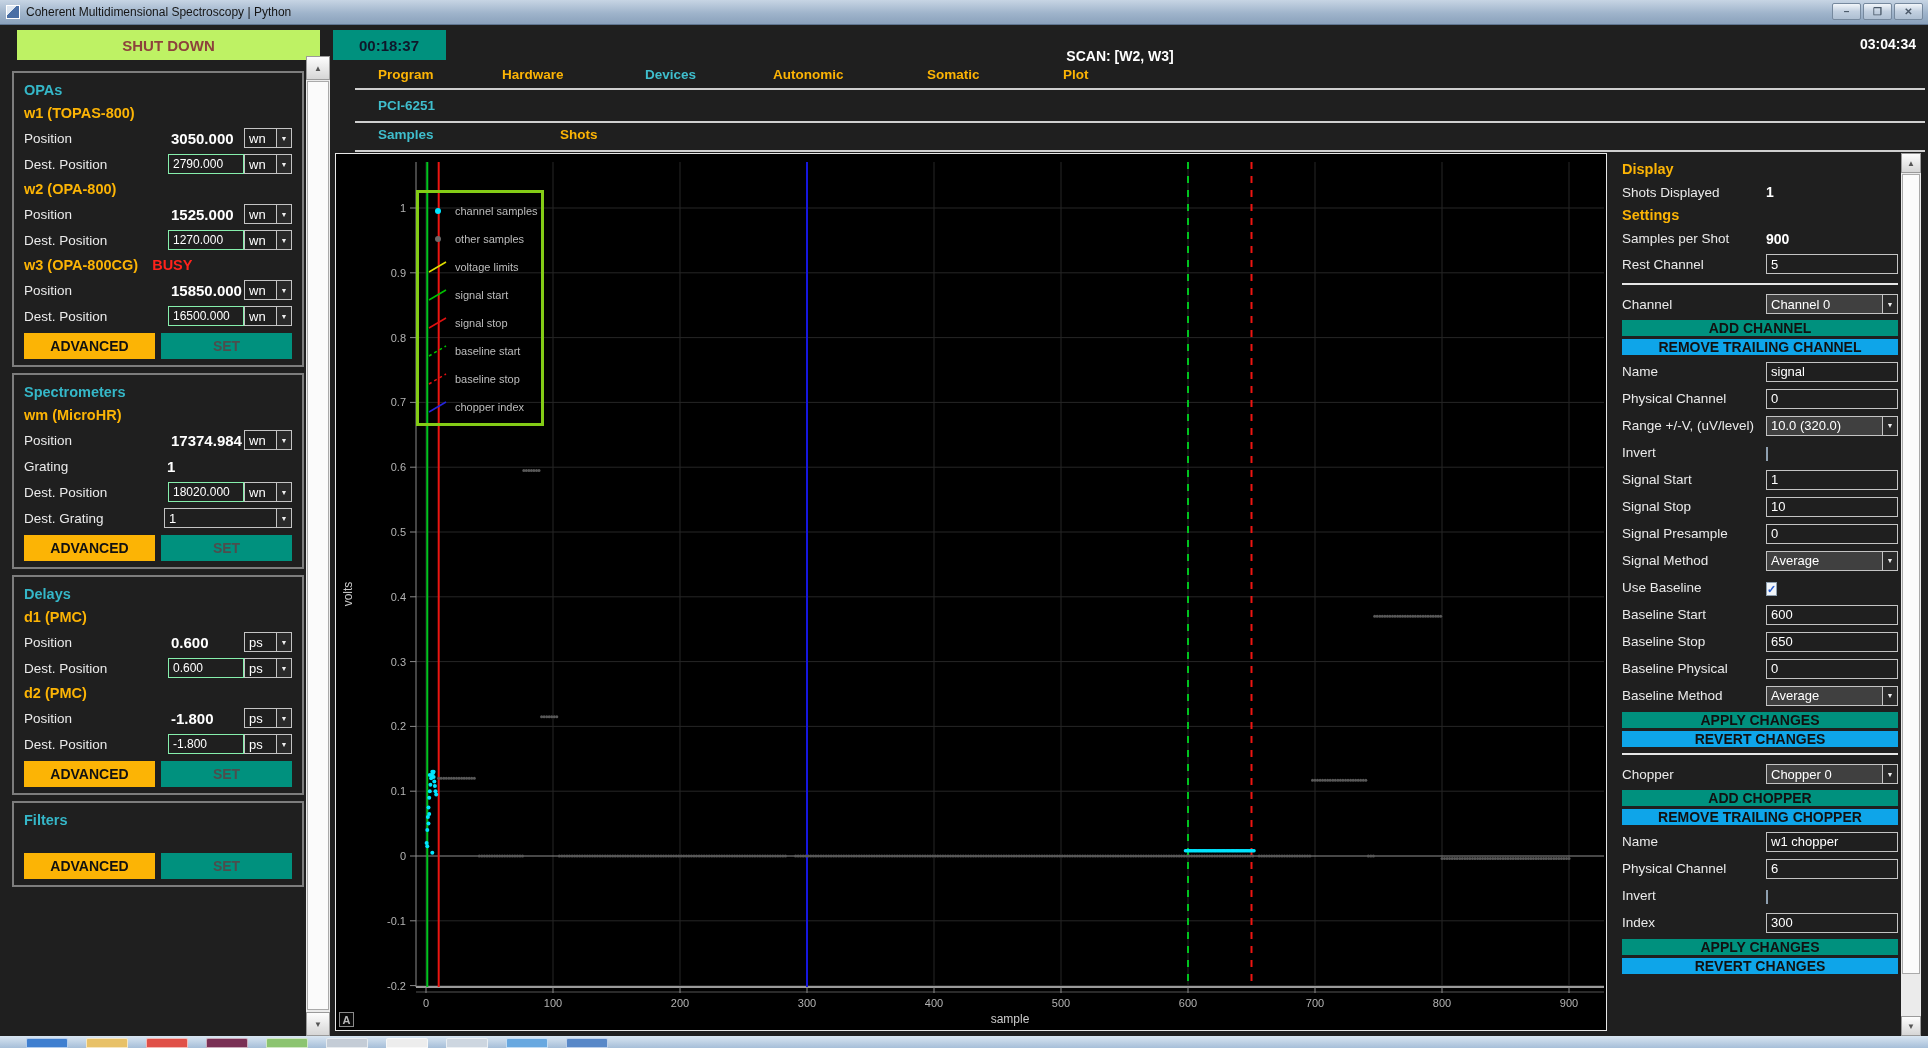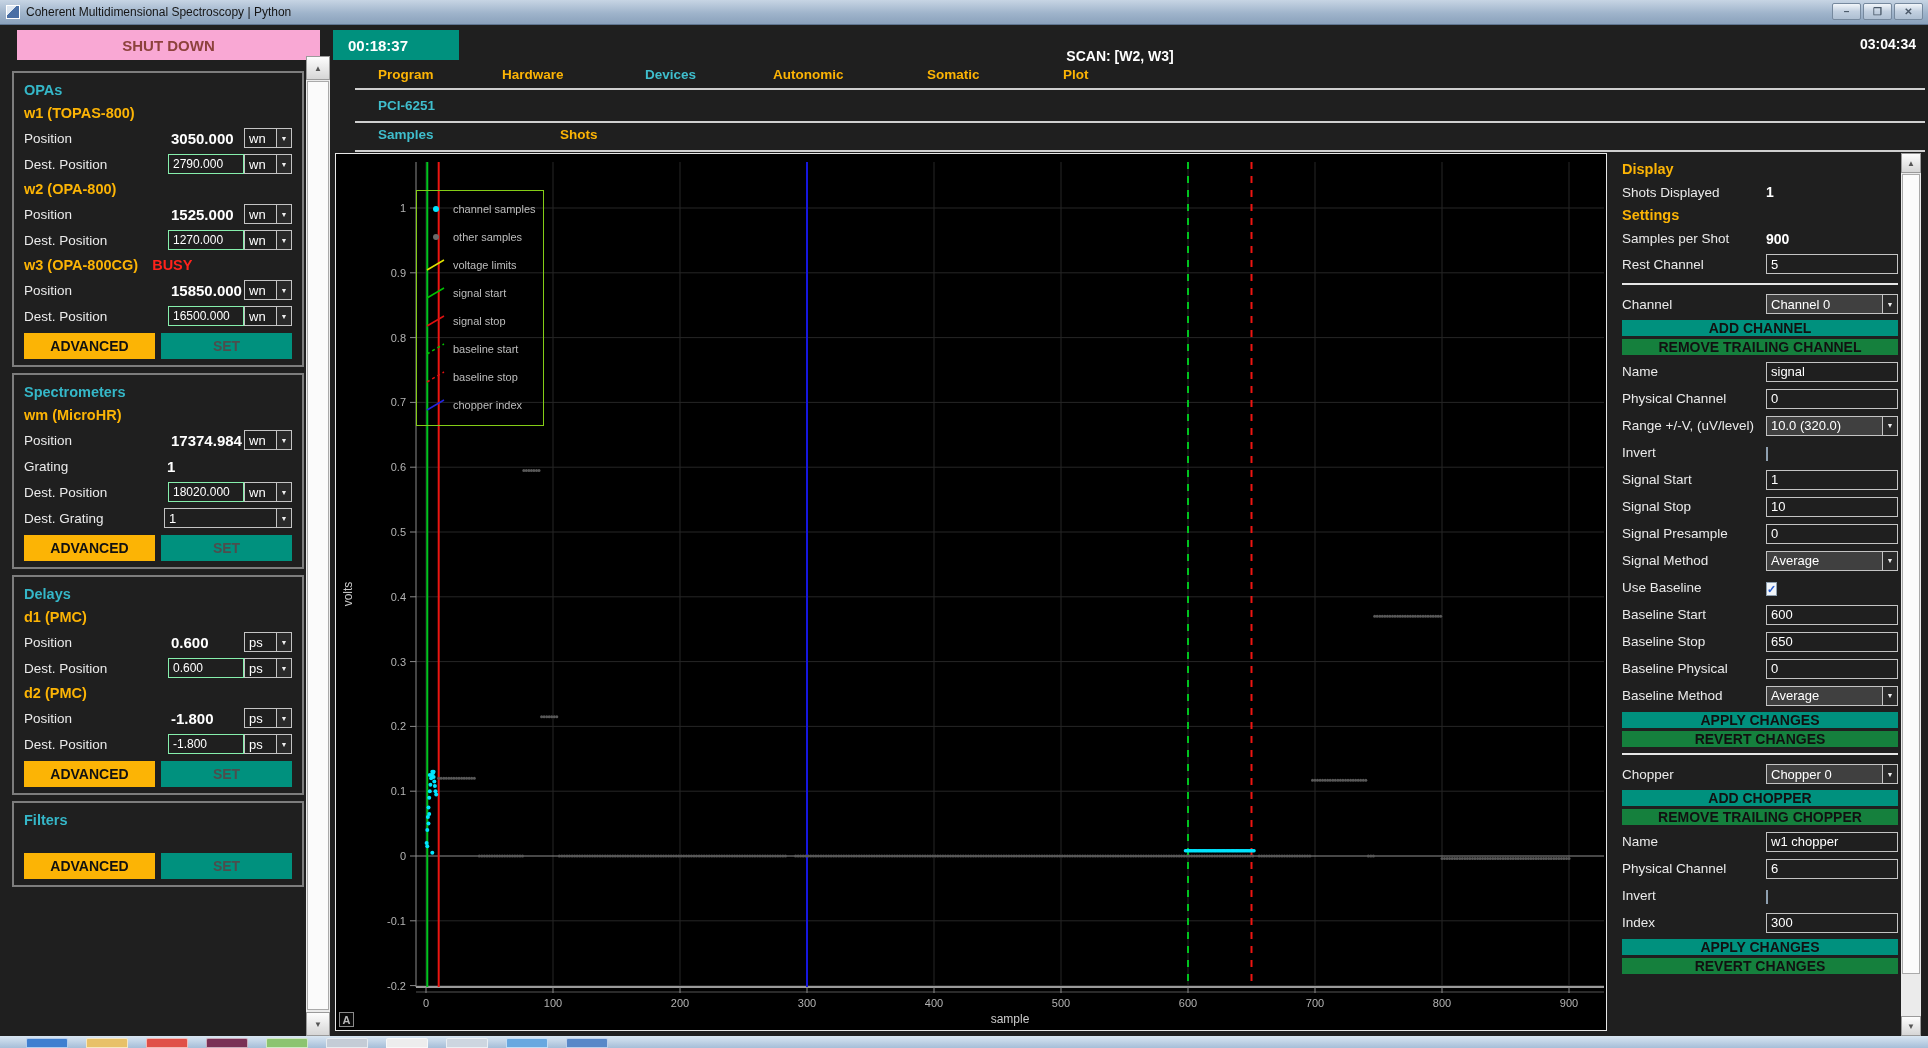--- a/index.html
+++ b/index.html
@@ -11,24 +11,24 @@
     background:linear-gradient(#c7d5e4,#9fb4cb 55%,#8aa1bb);border-bottom:1px solid #5f7590;
     display:flex;align-items:center;padding:12px 6px}
   .app-icon{width:14px;height:14px;border:1px solid #fff;background:linear-gradient(135deg,#dfe8f2 40%,#4a6fa5 40%);margin-right:6px}
   .win-title{font-size:12px;color:#151515}
   .winbtns{position:absolute;right:5px;top:3px;display:flex;gap:2px}
   .winbtn{width:29px;height:17px;border:1px solid #76899e;border-radius:2px;
     background:linear-gradient(#f2f6fa,#c2d0e0 50%,#aebfd2);color:#4a5868;font-size:10px;font-weight:bold;
     display:flex;align-items:center;justify-content:center;line-height:1}
 
   
-  .btn-shutdown{position:absolute;left:17px;top:30px;width:303px;height:30px;background:#f9a8d4;
+  .btn-shutdown{position:absolute;left:17px;top:30px;width:303px;height:30px;background:#bef264;
     color:#8d423c;font-weight:bold;font-size:15px;display:flex;align-items:center;justify-content:center}
-  .timerbox{position:absolute;left:333px;top:30px;width:126px;height:30px;background:#00917e;color:#ffffff;
-    font-weight:bold;font-size:15px;display:flex;align-items:center;padding-left:15px}
+  .timerbox{position:absolute;left:333px;top:30px;width:113px;height:30px;background:#00917e;color:#0f172a;
+    font-weight:bold;font-size:15px;display:flex;align-items:center;padding-left:26px}
   .scan-label{position:absolute;left:1020px;top:48px;width:200px;text-align:center;color:#fff;font-weight:bold;font-size:14px}
   .clock-right{position:absolute;right:12px;top:36px;color:#fff;font-weight:bold;font-size:14px}
 
   
   .navrow{position:absolute;top:67px;left:0;height:20px;width:1928px}
   .navitem{position:absolute;font-weight:bold;font-size:13.5px;color:#fcb405;cursor:pointer}
   .navitem.active{color:#3fbecd}
   .sep{position:absolute;left:355px;width:1570px;height:2px;background:#cfcfcf}
   .devtab{position:absolute;left:378px;top:98px;font-weight:bold;font-size:13.5px;color:#3fbecd}
   .subtab{position:absolute;top:127px;font-weight:bold;font-size:13.5px;color:#fcb405;cursor:pointer}
@@ -58,42 +58,42 @@
   
   .vscroll{position:absolute;background:#ebebeb}
   .sb-btn{position:absolute;left:0;width:100%;background:linear-gradient(#fdfdfd,#d6d6d6);border:1px solid #9a9a9a;
     color:#555;font-size:8px;display:flex;align-items:center;justify-content:center}
   .sb-thumb{position:absolute;left:1px;background:#fbfbfb;border:1px solid #aaa}
 
   
   .plot-widget{position:absolute;left:335px;top:153px;width:1272px;height:878px;background:#000;border:1px solid #e8e8e8}
   .tick{fill:#b3b3b3;font-size:11px;font-family:"Liberation Sans",sans-serif}
   .alabel{fill:#cccccc;font-size:12px;font-family:"Liberation Sans",sans-serif}
-  .legend{position:absolute;left:80px;top:36px;width:128px;height:236px;border:1px solid #84cc16;padding:4px 0 0 6px}
+  .legend{position:absolute;left:80px;top:36px;width:128px;height:236px;border:3px solid #84cc16;padding:4px 0 0 6px}
   .litem{display:flex;align-items:center;height:28px;gap:4px}
   .lsw{width:26px;display:flex;align-items:center;justify-content:center}
   .ldot{width:6px;height:6px;border-radius:50%;display:inline-block}
   .llabel{font-size:11px;color:#bdbdbd;white-space:nowrap}
   .autoscale{position:absolute;left:3px;bottom:3px;width:15px;height:15px;border:1px solid #8a8a8a;color:#bbb;
     font-size:11px;font-weight:bold;display:flex;align-items:center;justify-content:center;background:#0a0a0a;cursor:pointer}
 
   
   .rpanel{position:absolute;left:1622px;top:158px;width:276px;height:878px;overflow:hidden}
   .phead{color:#fcb405;font-weight:bold;font-size:14.5px;height:22px;line-height:22px}
   .prow{display:flex;align-items:center;height:26px}
   .prow.f{height:27px}
   .plabel{flex:1;font-size:13.5px;color:#eaeaea}
   .pvalue{width:132px;font-weight:bold;font-size:14px;color:#fff}
   .pinput{width:132px;height:20px;background:#1f1f1f;border:1px solid #c4c4c4;color:#fff;font-size:13px;
     font-family:"Liberation Sans",sans-serif;padding:0 4px}
   .pcombo{width:132px;height:20px;border:1px solid #c4c4c4;display:flex;align-items:center;background:#404040;cursor:pointer}
   .pdivider{height:2px;background:#e6e6e6;margin:6px 0}
   .pbtn{height:16px;margin:3px 0;font-weight:bold;font-size:14px;color:#111;display:flex;align-items:center;justify-content:center;cursor:pointer}
   .pbtn.teal{background:#00917e}
-  .pbtn.red{background:#15803d}
+  .pbtn.red{background:#0ea5e9}
   .cb{width:13px;height:13px;border:1px solid #8fa0b0;background:#c9d3dd;font-size:11px;line-height:12px;
     text-align:center;color:#2a5fd0;font-weight:bold;cursor:pointer}
   .cb.checked{background:#f2f6fa}
 
   
   .taskbar{position:absolute;left:0;bottom:0;width:1928px;height:12px;background:linear-gradient(#d9e6f2,#a6bed8)}
   .tbicon{position:absolute;top:2px;width:42px;height:10px;border-radius:2px 2px 0 0;border:1px solid rgba(255,255,255,.6)}
 </style>
 </head>
 <body>

